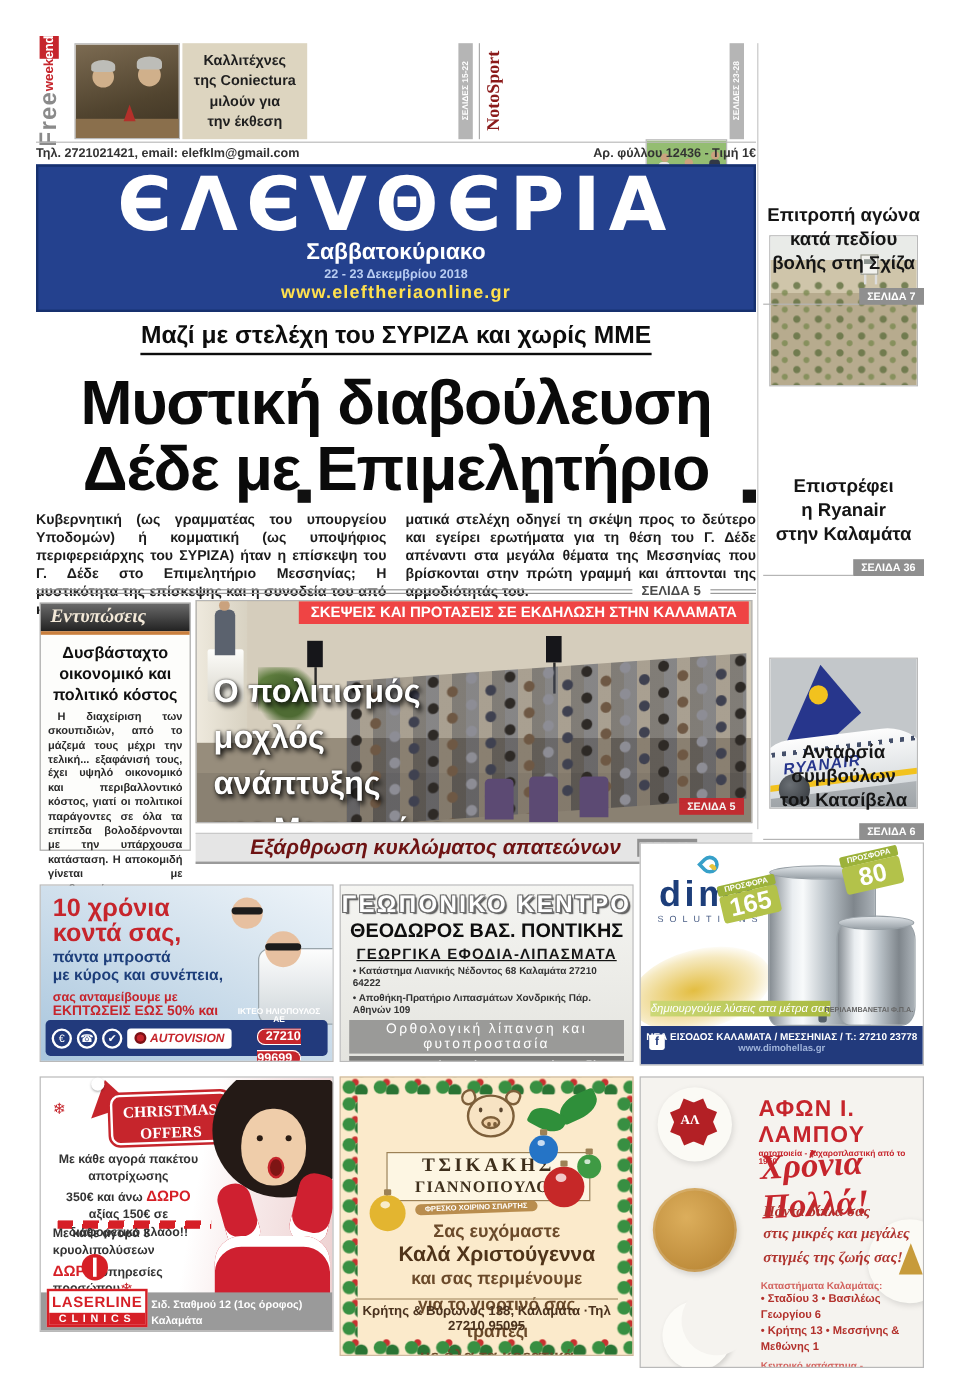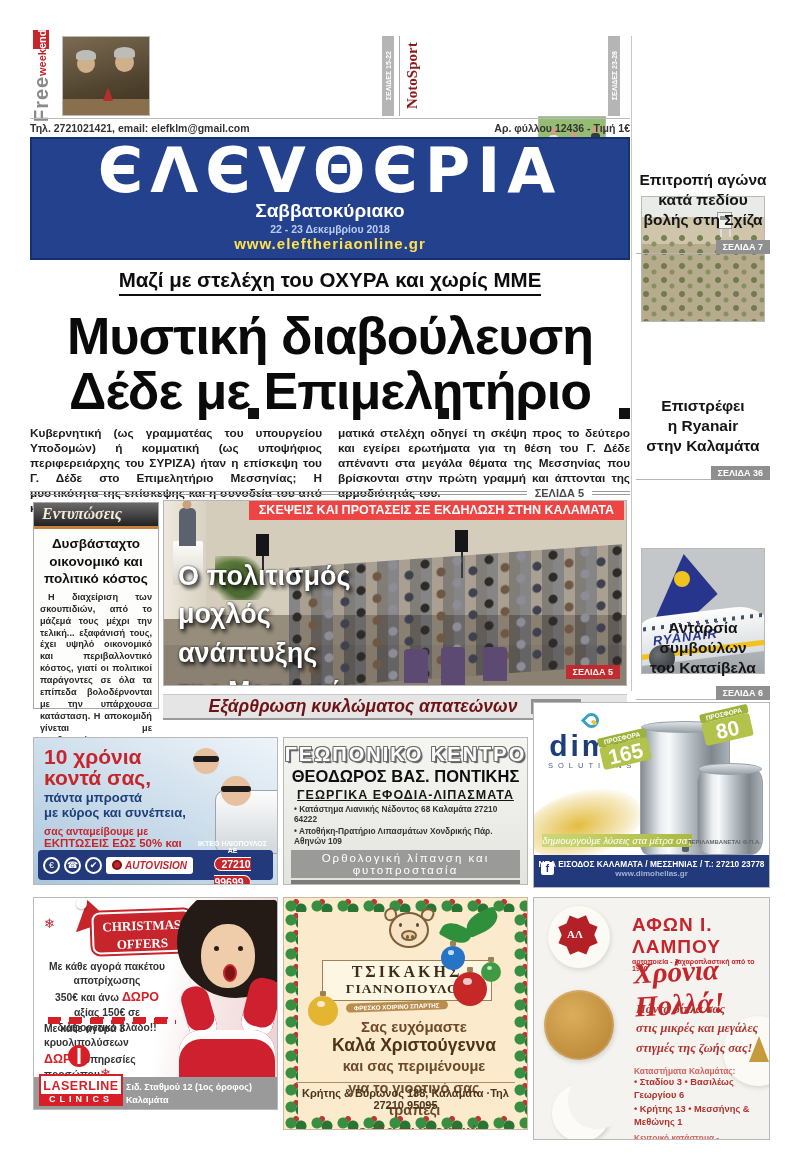--- a/index.html
+++ b/index.html
@@ -311,20 +311,26 @@
   <div class="ab ph" style="left:62px;top:36px;width:88px;height:80px">
     <div class="p1bg"></div>
     <div class="head" style="left:14px;top:18px;width:18px;height:18px"></div>
     <div class="hairg" style="left:13px;top:13px;width:20px;height:10px"></div>
     <div class="head" style="left:52px;top:16px;width:19px;height:19px"></div>
     <div class="hairg" style="left:51px;top:10px;width:21px;height:11px"></div>
     <div class="p1tab"></div>
     <div class="p1cone" style="left:40px;bottom:14px"></div>
   </div>
 
+  <div class="ab tbox t-conr" style="left:152px;top:36px;width:104px;height:80px">
+    <div class="pl">Καλλιτέχνες
+της Coniectura
+μιλούν για
+την έκθεση</div>
+  </div>
 
 
   <div class="ab pgstrip" style="left:382px;top:36px;width:12px;height:80px">
     <span class="vert">ΣΕΛΙΔΕΣ 15-22</span>
   </div>
 
   <div class="ab" style="left:399px;top:36px;width:1px;height:80px;background:#aaa"></div>
 
   <div class="ab" style="left:404px;top:36px;width:22px;height:80px">
     <div class="ns vert">NotoSport</div>
@@ -400,21 +406,21 @@
   </div>
   <div class="ab sb-title pl" style="left:636px;top:618px;width:134px">Ανταρσία
 συμβούλων
 του Κατσίβελα</div>
   <div class="ab sb-pg" style="left:636px;top:686px;width:134px">
     <span class="l"></span>
     <span class="b">ΣΕΛΙΔΑ 6</span>
   </div>
 
   <div class="ab kickwrap" style="left:30px;top:268px;width:600px">
-    <span class="kick">Μαζί με στελέχη του ΟΧΥΡΑ και χωρίς ΜΜΕ</span>
+    <span class="kick">Μαζί με στελέχη του ΣΥΡΙΖΑ και χωρίς ΜΜΕ</span>
   </div>
   <div class="ab headline pl" style="left:30px;top:309px;width:600px">Μυστική διαβούλευση
 Δέδε με Επιμελητήριο</div>
 
   <div class="ab colsq" style="left:248px;top:408px"></div>
   <div class="ab colsq" style="left:438px;top:408px"></div>
   <div class="ab colsq" style="left:619px;top:408px"></div>
 
   <div class="ab bodycol" style="left:30px;top:426px;width:292px">Κυβερνητική (ως γραμματέας του υπουργείου Υποδομών) ή κομματική (ως υποψήφιος περιφερειάρχης του ΣΥΡΙΖΑ) ήταν η επίσκεψη του Γ. Δέδε στο Επιμελητήριο Μεσσηνίας; Η μυστικότητα της επίσκεψης και η συνοδεία του από κομ-</div>
   <div class="ab bodycol" style="left:338px;top:426px;width:292px">ματικά στελέχη οδηγεί τη σκέψη προς το δεύτερο και εγείρει ερωτήματα για τη θέση του Γ. Δέδε απέναντι στα μεγάλα θέματα της Μεσσηνίας που βρίσκονται στην πρώτη γραμμή και άπτονται της αρμοδιότητάς του.</div>

